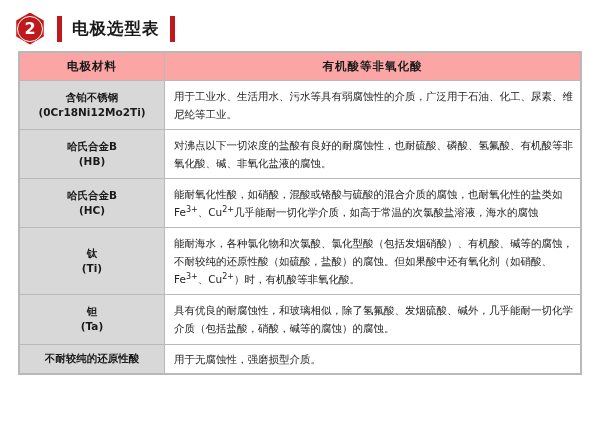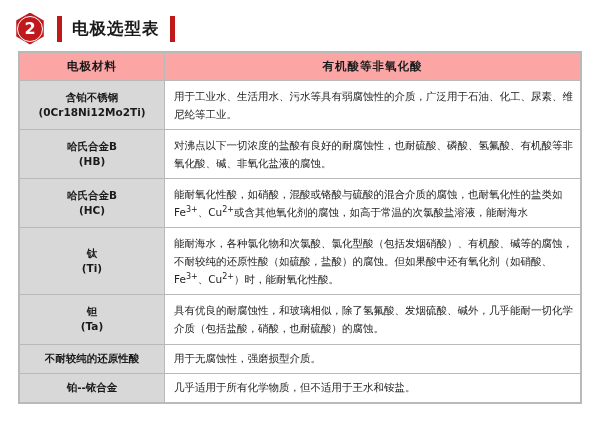--- a/index.html
+++ b/index.html
@@ -128,21 +128,20 @@
     font-size: 10.5px;
     color: #222222;
     text-align: left;
     padding: 6px 0 6px 9px;
     line-height: 1.72;
     margin-left: 8px;
   }
   td.desc.tight {
     padding-top: 5px;
     padding-bottom: 5px;
-    font-family: Liberation Serif, serif;
   }
   .sup {
     font-size: 8px;
     vertical-align: super;
     line-height: 0;
   }
 </style>
 </head>
 <body>
 
@@ -189,50 +188,44 @@
             <div>(HB)</div>
           </td>
           <td class="desc">对沸点以下一切浓度的盐酸有良好的耐腐蚀性，也耐硫酸、磷酸、氢氟酸、有机酸等非氧化酸、碱、非氧化盐液的腐蚀。</td>
         </tr>
 
         <tr>
           <td class="mat">
             <div>哈氏合金B</div>
             <div>(HC)</div>
           </td>
-          <td class="desc"><span>能耐氧化性酸，如硝酸，混酸或铬酸与硫酸的混合介质的腐蚀，也耐氧化性的盐类如Fe</span><span class="sup">3+</span><span>、Cu</span><span class="sup">2+</span><span>或含其他氧化剂的腐蚀，如高于常温的次氯酸盐溶液，能耐海水</span></td>
+          <td class="desc"><span>能耐氧化性酸，如硝酸，混酸或铬酸与硫酸的混合介质的腐蚀，也耐氧化性的盐类如Fe</span><span class="sup">3+</span><span>、Cu</span><span class="sup">2+</span><span>几乎能耐一切化学介质，如高于常温的次氯酸盐溶液，海水的腐蚀</span></td>
         </tr>
 
         <tr>
           <td class="mat">
             <div>钛</div>
             <div>(Ti)</div>
           </td>
-          <td class="desc"><span>能耐海水，各种氯化物和次氯酸、氯化型酸（包括发烟硝酸）、有机酸、碱等的腐蚀，不耐较纯的还原性酸（如硫酸，盐酸）的腐蚀。但如果酸中还有氧化剂（如硝酸、Fe</span><span class="sup">3+</span><span>、Cu</span><span class="sup">2+</span><span>）时，能耐氧化性酸。</span></td>
+          <td class="desc"><span>能耐海水，各种氯化物和次氯酸、氯化型酸（包括发烟硝酸）、有机酸、碱等的腐蚀，不耐较纯的还原性酸（如硫酸，盐酸）的腐蚀。但如果酸中还有氧化剂（如硝酸、Fe</span><span class="sup">3+</span><span>、Cu</span><span class="sup">2+</span><span>）时，有机酸等非氧化酸。</span></td>
         </tr>
 
         <tr>
           <td class="mat">
             <div>钽</div>
             <div>(Ta)</div>
           </td>
-          <td class="desc">具有优良的耐腐蚀性，和玻璃相似，除了氢氟酸、发烟硫酸、碱外，几乎能耐一切化学介质（包括盐酸，硝酸，也耐硫酸）的腐蚀。</td>
+          <td class="desc">具有优良的耐腐蚀性，和玻璃相似，除了氢氟酸、发烟硫酸、碱外，几乎能耐一切化学介质（包括盐酸，硝酸，碱等的腐蚀）的腐蚀。</td>
         </tr>
 
         <tr>
           <td class="mat">
             <div>不耐较纯的还原性酸</div>
           </td>
           <td class="desc tight">用于无腐蚀性，强磨损型介质。</td>
         </tr>
 
-        <tr>
-          <td class="mat">
-            <div>铂--铱合金</div>
-          </td>
-          <td class="desc tight">几乎适用于所有化学物质，但不适用于王水和铵盐。</td>
-        </tr>
 
       </tbody>
     </table>
   </div>
 
 </div>
 
 </body></html>

